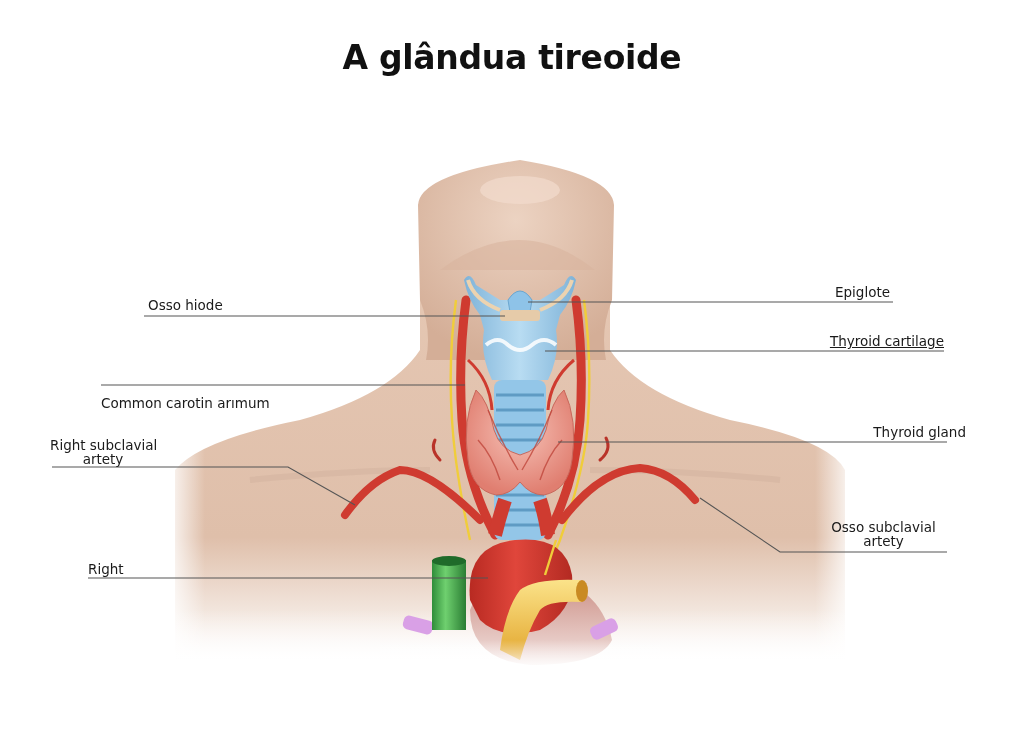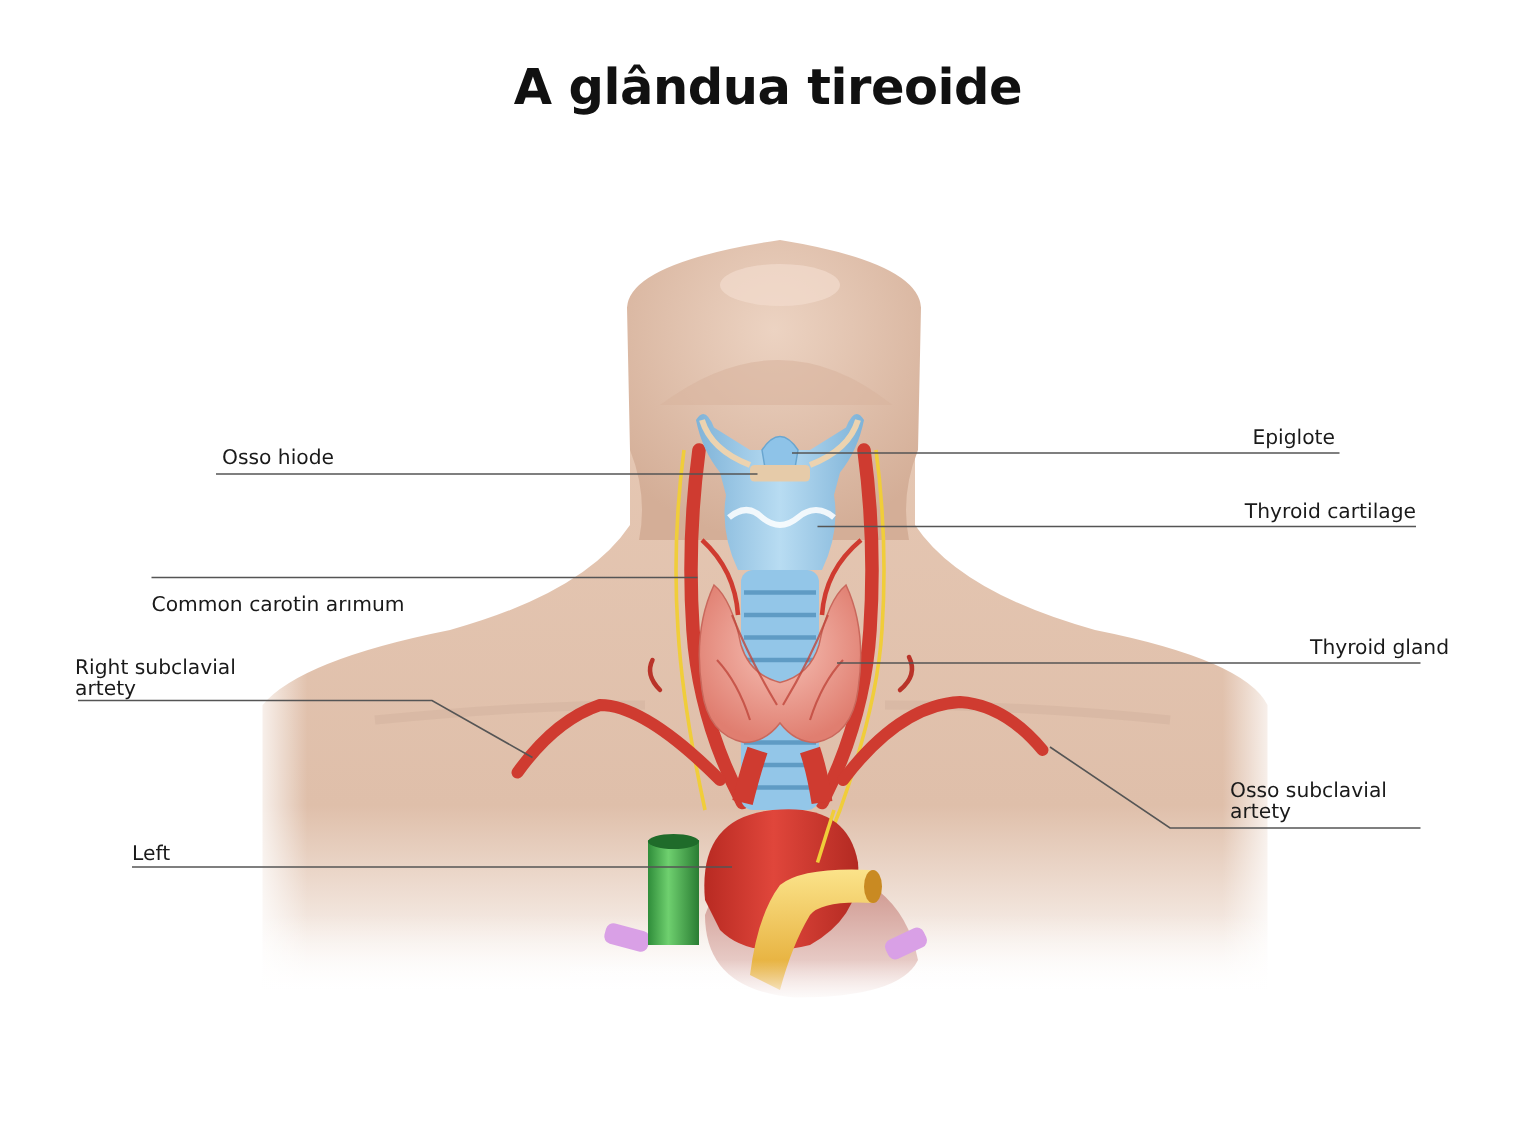--- a/index.html
+++ b/index.html
@@ -8,21 +8,21 @@
     position: absolute; left: 0; top: 38px; width: 1024px; text-align: center;
     font-family: "DejaVu Sans", sans-serif; font-weight: bold; font-size: 33px;
     color: #111111; letter-spacing: -0.3px;
   }
   svg.illus { position: absolute; left: 0; top: 0; }
   .label {
     position: absolute; font-family: "DejaVu Sans", sans-serif; font-size: 13.5px;
     color: #1a1a1a; line-height: 14px; white-space: nowrap;
   }
   .label.right { text-align: right; }
-  .label.multi { text-align: left; }
+  .label.multi { text-align: center; }
   .leader { stroke: #555; stroke-width: 1.1; fill: none; }
 </style>
 </head>
 <body>
 
 <div class="title">A glândua tireoide</div>
 
 <svg class="illus" width="1024" height="747" viewBox="0 0 1024 747">
   <defs>
     <linearGradient id="skinG" x1="0" y1="0" x2="0" y2="1">
@@ -173,21 +173,21 @@
     <polyline class="leader" points="700,498 780,552 947,552"></polyline>
   </g>
 </svg>
 
 <div class="label" style="left:148px; top:298px;">Osso hiode</div>
 <div class="label" style="left:101px; top:368px;margin-top:28px;">Common carotin arımum</div>
 <div class="label multi" style="left:50px; top:438px; width:106px;">
   <div>Right subclavial</div>
   <div>artety</div>
 </div>
-<div class="label" style="left:88px; top:562px;">Left</div>
+<div class="label" style="left:88px; top:562px;">Right</div>
 
 <div class="label right" style="left:780px; top:285px; width:110px;">Epiglote</div>
-<div class="label right" style="left:790px; top:334px; width:154px;">Thyroid cartilage</div>
+<div class="label right" style="left:790px; top:334px; width:154px;text-decoration:underline;">Thyroid cartilage</div>
 <div class="label right" style="left:819px; top:425px; width:147px;text-align:right;">Thyroid gland</div>
 <div class="label multi" style="left:820px; top:520px; width:127px;">
   <div>Osso subclavial</div>
   <div>artety</div>
 </div>
 
 </body></html>

